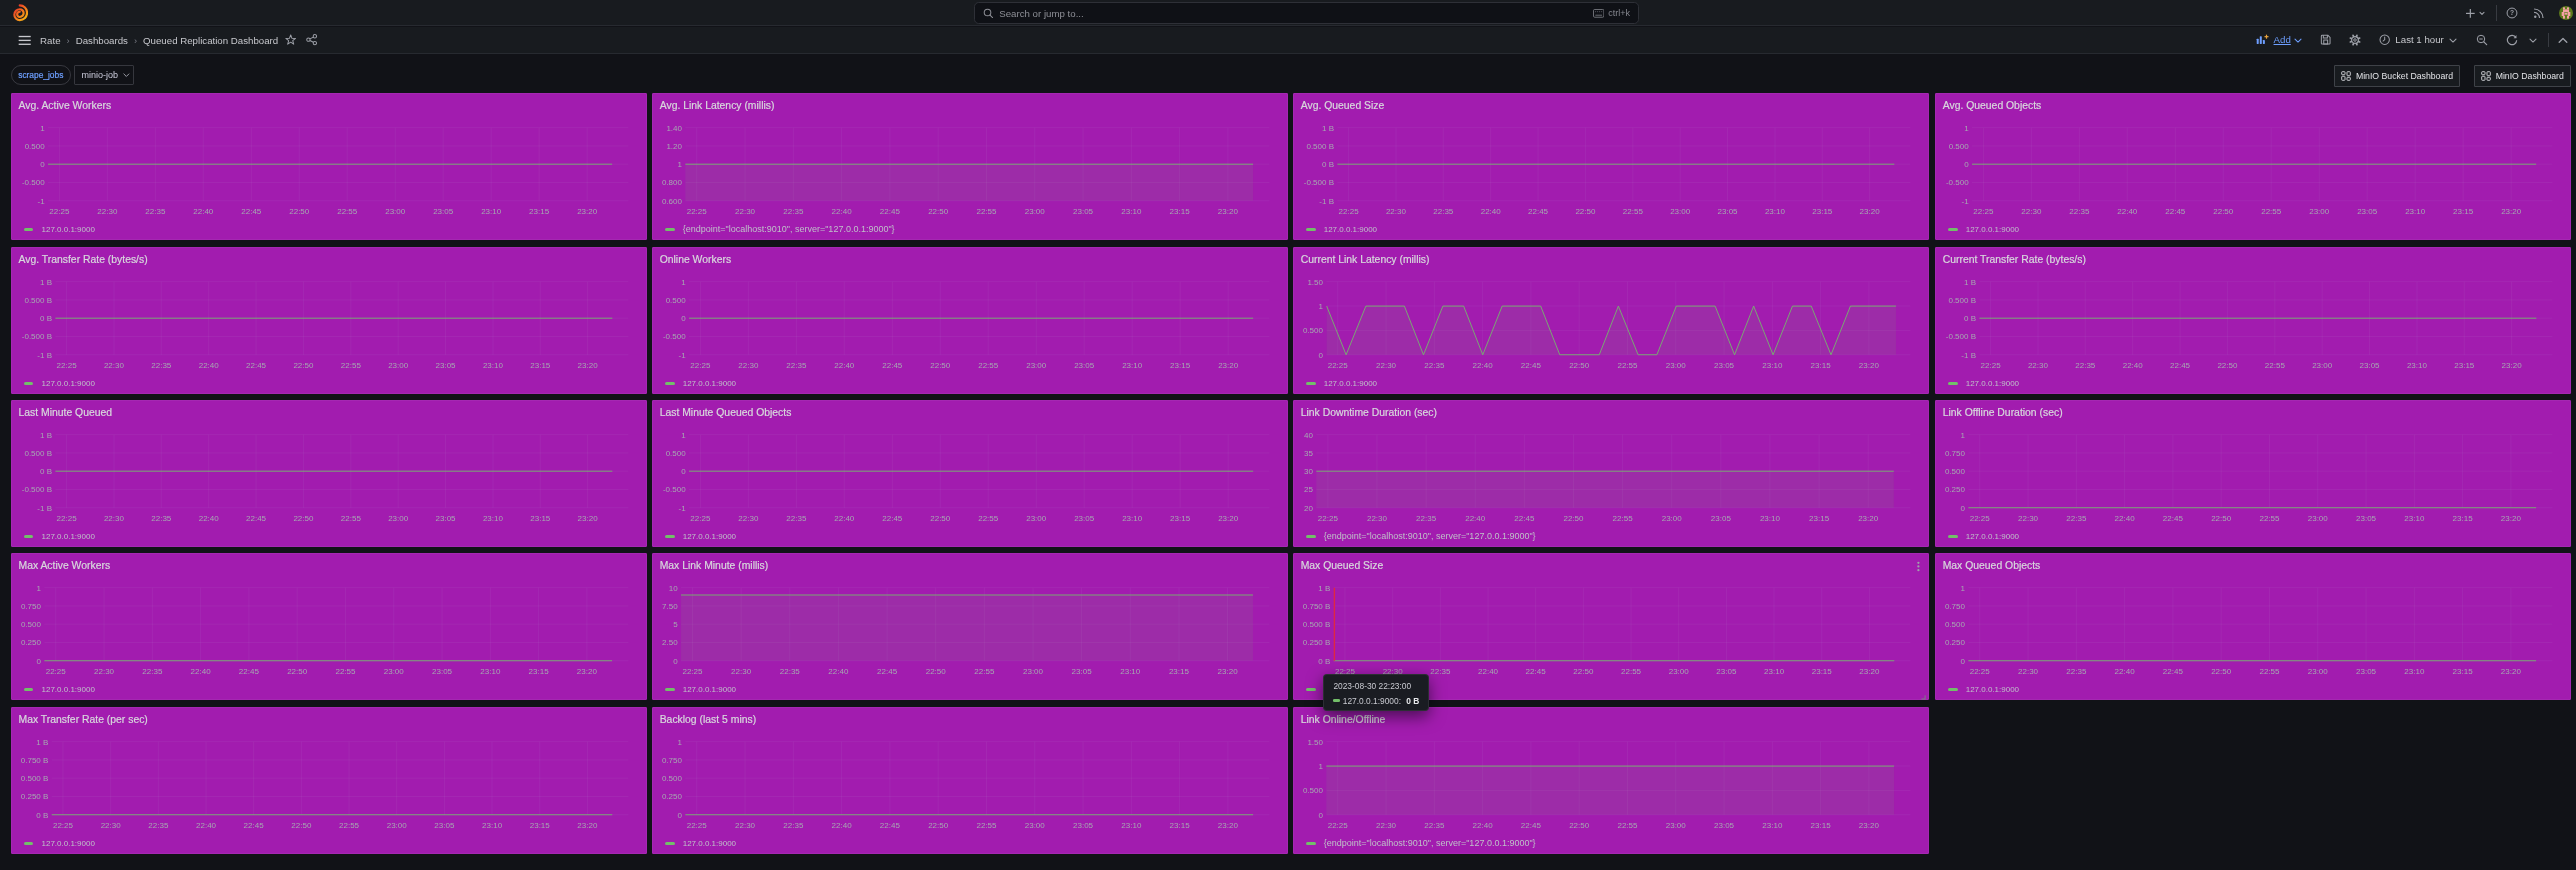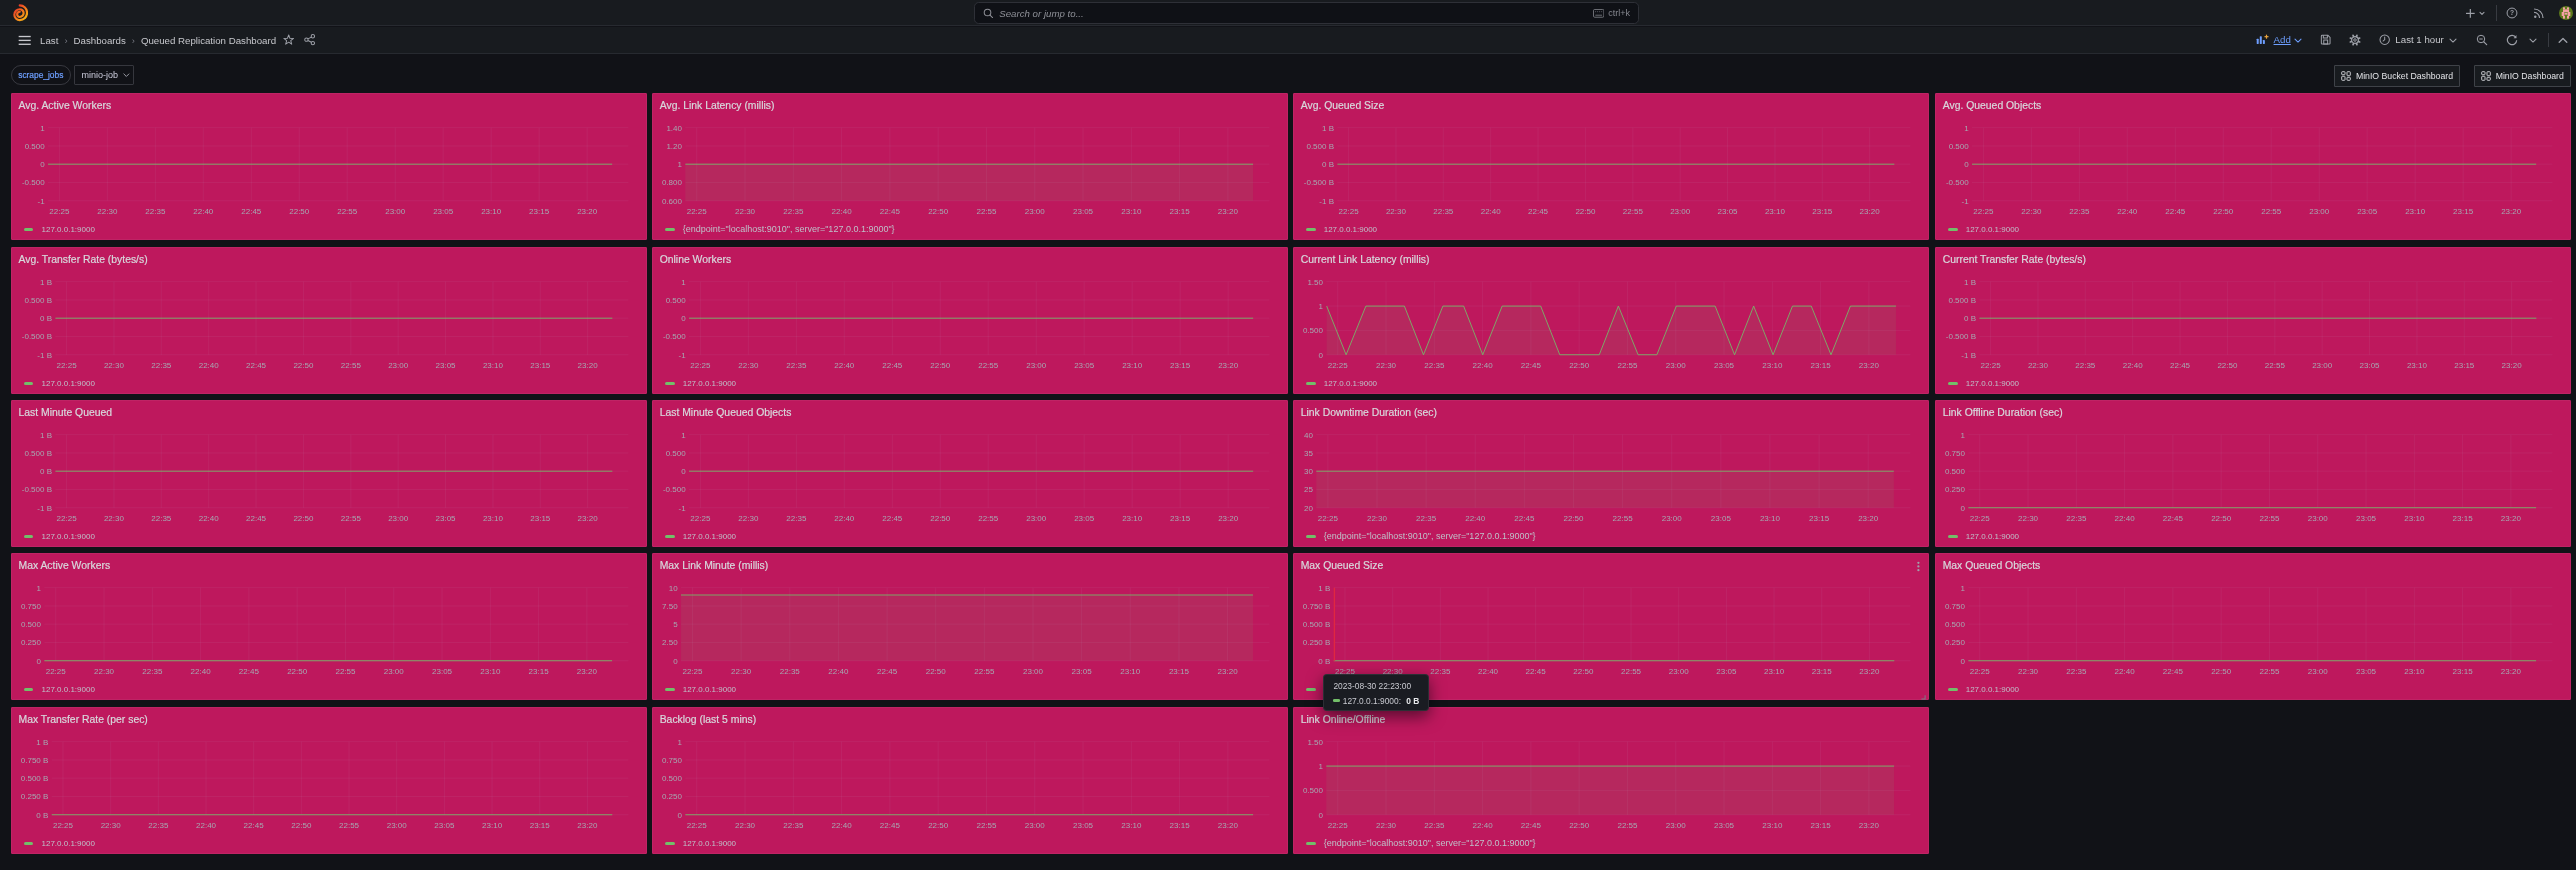--- a/index.html
+++ b/index.html
@@ -2,41 +2,41 @@
 <html style="font-size:10.8px"><head><meta charset="utf-8"><style>
 * { margin:0; padding:0; box-sizing:border-box; }
 html,body { width:2576px; height:870px; background:#111217; overflow:hidden;
   font-family:"Liberation Sans", sans-serif; }
 #bar1 { position:absolute; left:0; top:0; width:2576px; height:26px; background:#181b1f;
   border-bottom:0.7px solid rgba(204,204,220,0.09); }
 #logo { position:absolute; left:10.8px; top:4px; }
 #searchbox { position:absolute; left:974px; top:2.4px; width:665px; height:22px;
   background:#0f1116; border:0.7px solid #2e3037; border-radius:4.7px; display:flex; align-items:center;
   padding:0 8px; }
-.sb-text { color:#8e9097; font-size:9.7px;font-style:italic; }
+.sb-text { color:#8e9097; font-size:9.7px; }
 .sb-right { margin-left:auto; color:#85878f; font-size:9px; display:flex; align-items:center; }
 .b1right { position:absolute; right:3.4px; top:0; height:26px; display:flex; align-items:center; }
 .vdiv { width:0.7px; background:rgba(204,204,220,0.18); }
 #bar2 { position:absolute; left:0; top:27px; width:2576px; height:27px; background:#181b1f;
   border-bottom:0.7px solid rgba(204,204,220,0.09); display:flex; align-items:center; }
 .crumb { color:#c7c8cd; font-size:9.7px; }
 .sep { color:#7b7e87; font-size:9.4px; margin:0 6px; }
 .b2right { margin-left:auto; margin-right:8px; display:flex; align-items:center; }
 .addtxt { color:#6E9FFF; font-size:9.7px; margin-left:4.7px;text-decoration:underline; }
 .tmtxt { color:#c7c8cd; font-size:9.7px; margin:0 5.4px 0 5.4px; }
 #submenu { position:absolute; left:10.8px; top:65px; width:2560px; height:20px; }
 .varlabel { position:absolute; left:0; top:0; height:20px; width:60px; border:0.7px solid rgba(204,204,220,0.20);
   border-radius:10px; color:#6E9FFF; font-size:8.4px; font-weight:400; -webkit-text-stroke:0.2px #6E9FFF; display:flex; align-items:center; justify-content:center; }
 .varval { position:absolute; left:63px; top:0; height:20px; width:60px; border:0.7px solid rgba(204,204,220,0.20);
   border-radius:1.3px; color:#ccccdc; font-size:9px; display:flex; align-items:center; padding-left:6.7px; }
 .dashbtns { position:absolute; right:0; top:-0.3px; display:flex; gap:14px; }
 .dbtn { height:22px; border:0.7px solid rgba(204,204,220,0.22); border-radius:1.3px; background:#181b1f;
   color:#e3e4e8; font-size:8.7px; font-weight:400; display:flex; align-items:center; padding:0 6px; }
 .dbtn svg { margin-right:4.7px; }
-.panel { position:absolute; width:636px; height:147px; background:#be185d;
+.panel { position:absolute; width:636px; height:147px; background:#a21caf;
   border:0.7px solid rgba(204,204,220,0.065); border-radius:1.3px; }
 .panel svg { position:absolute; left:0; top:0; }
 .ptitle { position:absolute; left:6.7px; top:5.4px; color:#d8d9dd; font-size:10.4px; font-weight:400; -webkit-text-stroke:0.2px #d8d9dd;
   line-height:13.4px; z-index:2; }
 .ax { font-size:12px; fill:#a6a8b1; font-family:"Liberation Sans",sans-serif; }
 .leg { position:absolute; left:12px; top:130px; height:10.8px; display:flex; align-items:center; }
 .dash { width:9.7px; height:3px; border-radius:1.7px; background:#73BF69; }
 .ltx { color:#bfc0c9; font-size:8px; margin-left:8px; }
 #tooltip { position:absolute; left:1323px; top:674px; width:106px; height:37px; background:#1a1c22;
   border:0.7px solid rgba(204,204,220,0.10); border-radius:4px; z-index:10;
@@ -113,21 +113,21 @@
         </g>
       </svg>
   </div>
 </div>
 <div id="bar2">
   <svg width="13.4" height="10.8" viewBox="0 0 20 16" style="margin:0 8.7px 0 18px">
       <line x1="1" y1="2.2" x2="19" y2="2.2" stroke="#c7c8cd" stroke-width="2"></line>
       <line x1="1" y1="8" x2="19" y2="8" stroke="#c7c8cd" stroke-width="2"></line>
       <line x1="1" y1="13.8" x2="19" y2="13.8" stroke="#c7c8cd" stroke-width="2"></line>
     </svg>
-  <span class="crumb">Last</span>
+  <span class="crumb">Rate</span>
     <span class="sep">›</span>
     <span class="crumb">Dashboards</span>
     <span class="sep">›</span>
     <span class="crumb">Queued Replication Dashboard</span>
   <svg width="11.4" height="11.4" viewBox="0 0 17 17" style="margin-left:6.7px">
       <polygon points="8.50,1.40 10.38,6.42 15.73,6.65 11.54,9.99 12.97,15.15 8.50,12.19 4.03,15.15 5.46,9.99 1.27,6.65 6.62,6.42" fill="none" stroke="#9da0a8" stroke-width="1.5" stroke-linejoin="round"></polygon>
     </svg>
   <svg width="11.4" height="11.4" viewBox="0 0 17 17" style="margin-left:9.4px">
       <circle cx="13.2" cy="3.4" r="2.5" fill="none" stroke="#9da0a8" stroke-width="1.5"></circle>
       <circle cx="3.6" cy="8.5" r="2.5" fill="none" stroke="#9da0a8" stroke-width="1.5"></circle>

